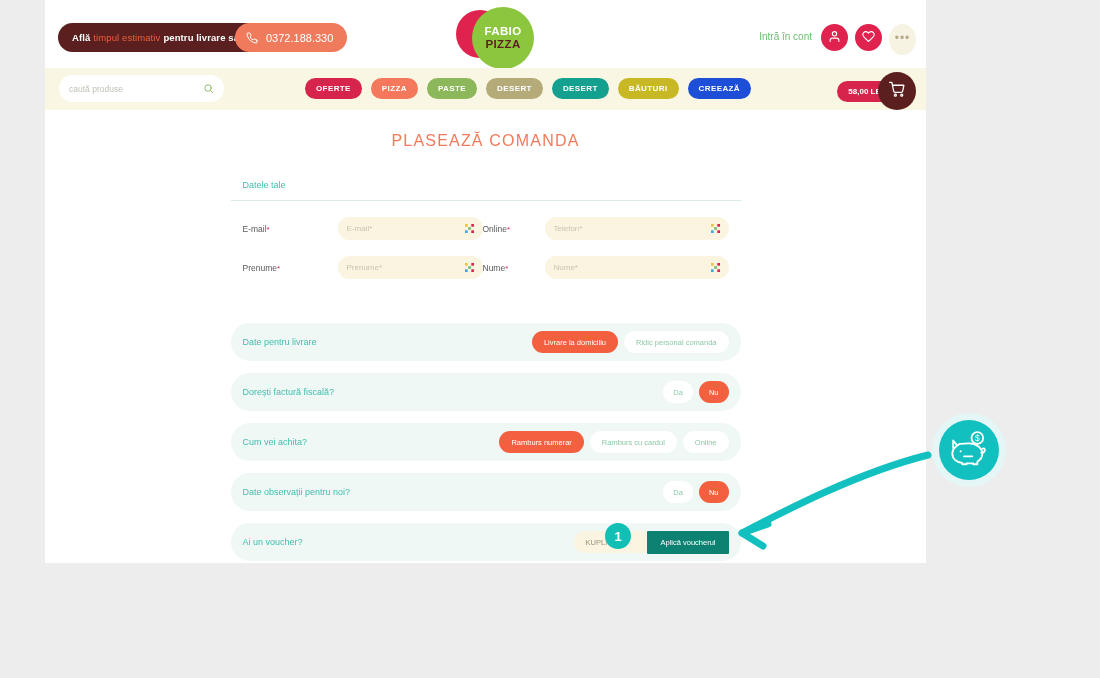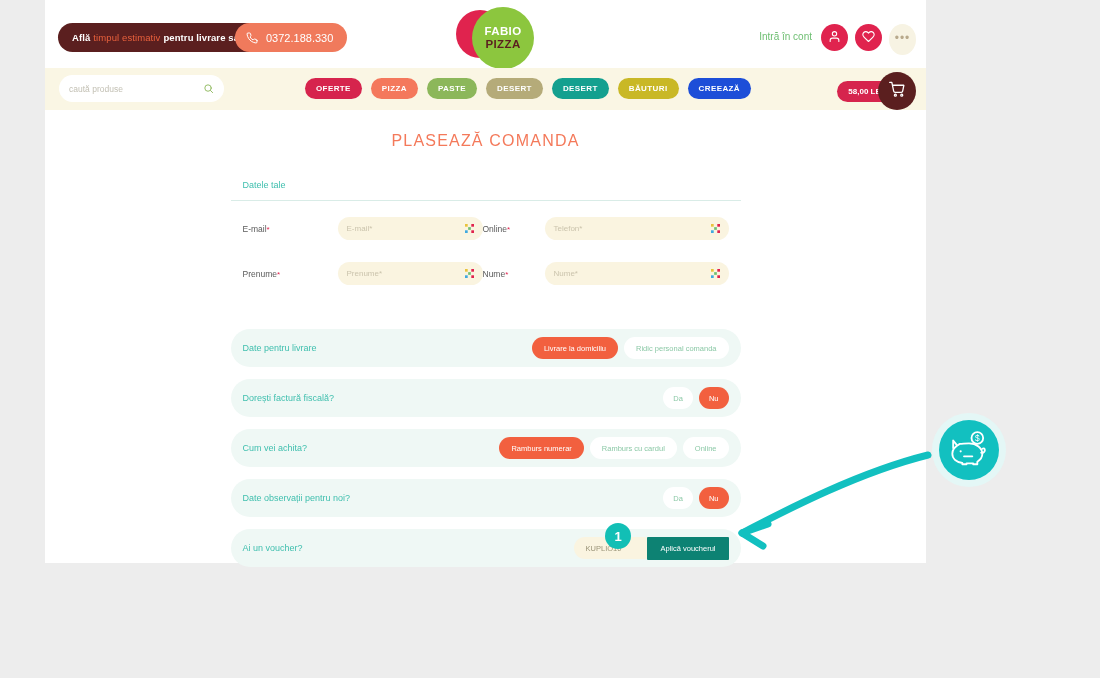--- a/index.html
+++ b/index.html
@@ -227,21 +227,21 @@
     padding: 0 12px 8px;
   }
   .tab-active {
     color: #3fbfae;
     font-size: 9px;
   }
 
   .field-grid {
     display: grid;
     grid-template-columns: 95px 145px 62px 1fr;
-    row-gap: 22px;
+    row-gap: 16px;
     align-items: center;
     padding: 16px 12px 0;
   }
   .field-label {
     font-size: 8.5px;
     color: #5a5a5a;
   }
   .field-label .req { color: #e0234e; font-size: 8px; }
   .inp {
     height: 23px;

